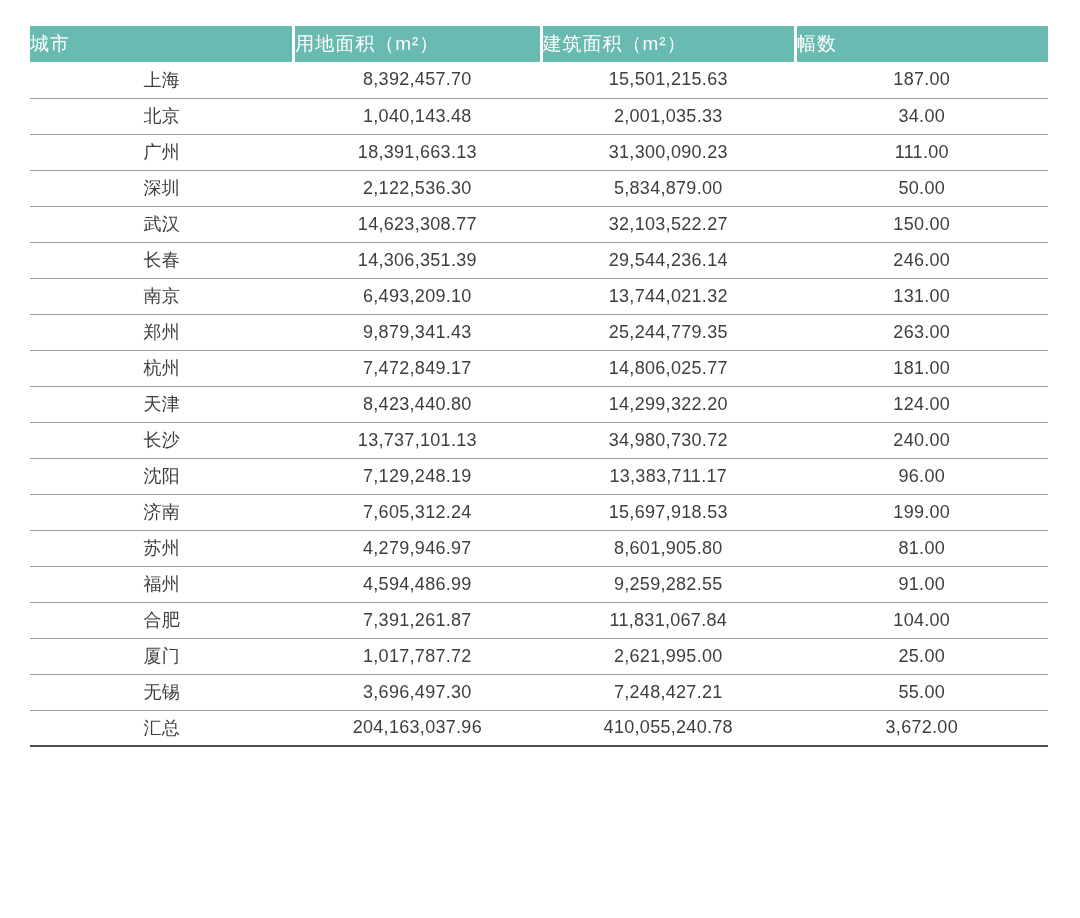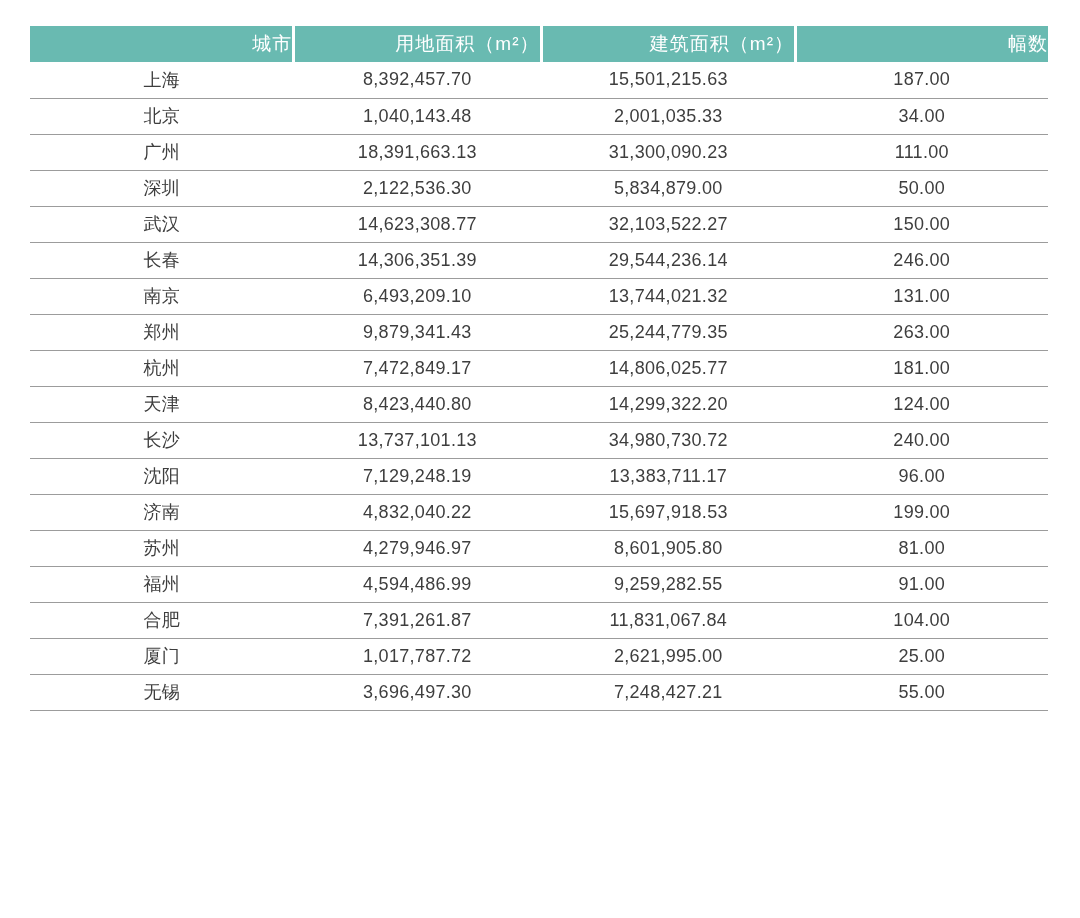--- a/index.html
+++ b/index.html
@@ -32,21 +32,21 @@
   table.data-table col.c1 { width: 25.9%; }
   table.data-table col.c2 { width: 24.3%; }
   table.data-table col.c3 { width: 25.0%; }
   table.data-table col.c4 { width: 24.8%; }
   thead th {
     background: var(--header-bg);
     color: var(--header-text);
     height: 36px;
     font-size: 19px;
     font-weight: 400;
-    text-align: right;
+    text-align: left;
     vertical-align: middle;
     letter-spacing: 1px;
   }
   thead th + th {
     border-left: 3px solid #FFFFFF;
   }
   tbody td {
     height: 36px;
     font-size: 18px;
     font-weight: 400;
@@ -148,21 +148,21 @@
           <td>240.00</td>
         </tr>
         <tr>
           <td>沈阳</td>
           <td>7,129,248.19</td>
           <td>13,383,711.17</td>
           <td>96.00</td>
         </tr>
         <tr>
           <td>济南</td>
-          <td>4,832,040.22</td>
+          <td>7,605,312.24</td>
           <td>15,697,918.53</td>
           <td>199.00</td>
         </tr>
         <tr>
           <td>苏州</td>
           <td>4,279,946.97</td>
           <td>8,601,905.80</td>
           <td>81.00</td>
         </tr>
         <tr>
@@ -181,16 +181,22 @@
           <td>厦门</td>
           <td>1,017,787.72</td>
           <td>2,621,995.00</td>
           <td>25.00</td>
         </tr>
         <tr>
           <td>无锡</td>
           <td>3,696,497.30</td>
           <td>7,248,427.21</td>
           <td>55.00</td>
+        </tr>
+        <tr class="total-row">
+          <td>汇总</td>
+          <td>204,163,037.96</td>
+          <td>410,055,240.78</td>
+          <td>3,672.00</td>
         </tr>
       </tbody>
   </table>
 </div>
 
 </body></html>

